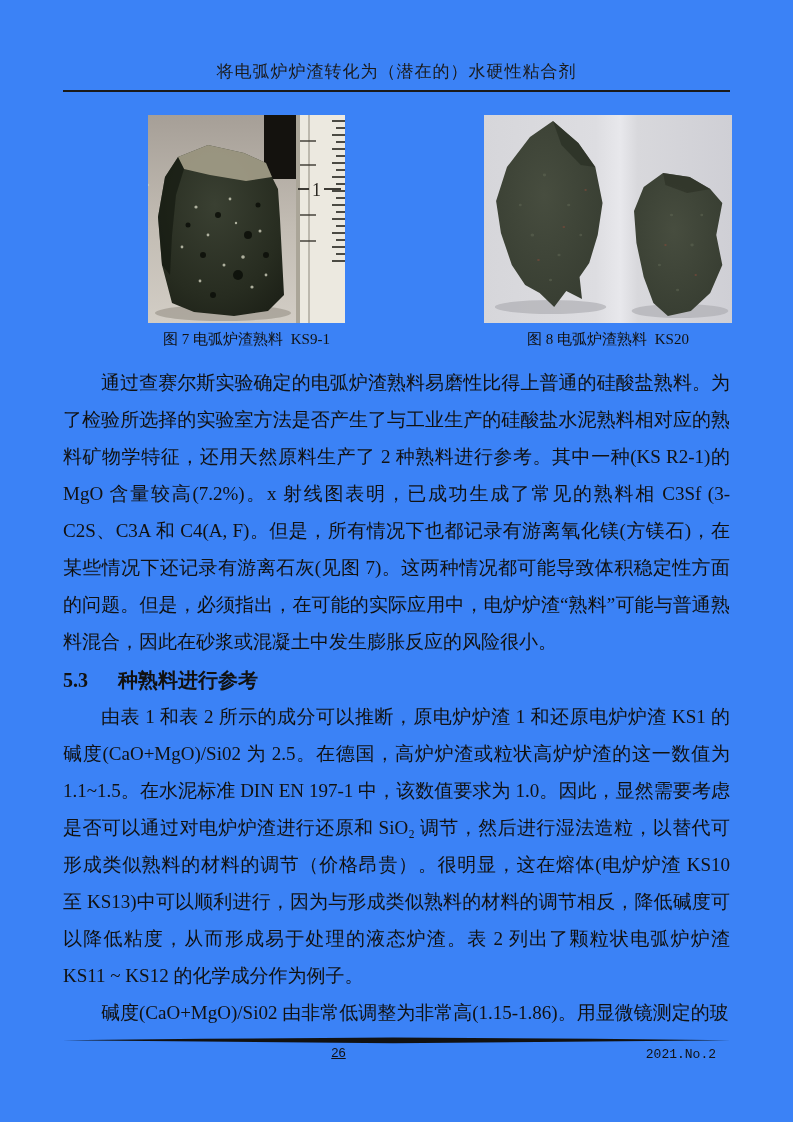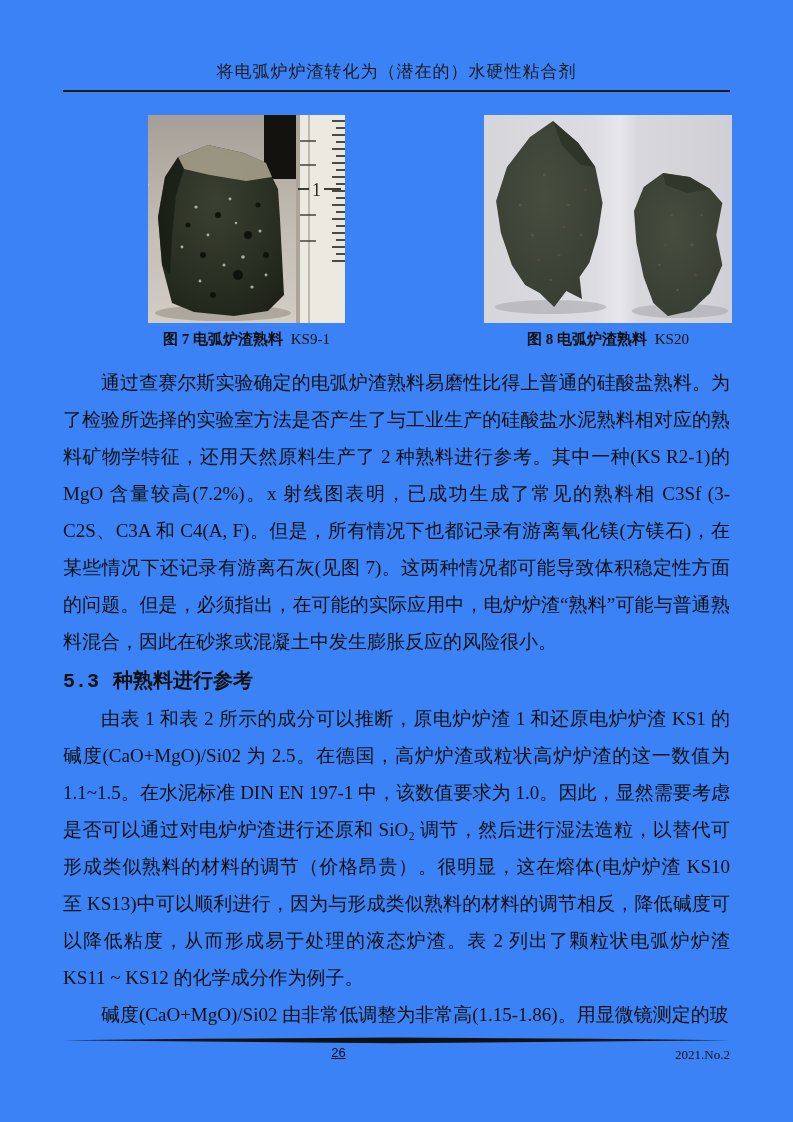--- a/index.html
+++ b/index.html
@@ -25,51 +25,51 @@
     position:absolute;top:115px;left:63px;width:667px;height:245px;
   }
   figure{margin:0;padding:0;position:absolute;top:0;}
   .fig-left{left:85px;width:197px;}
   .fig-right{left:421px;width:248px;}
   .photo{width:100%;height:208px;overflow:hidden;}
   .photo svg{display:block;width:100%;height:100%;}
   figcaption{
     margin-top:7px;text-align:center;font-size:15px;white-space:nowrap;
   }
-  .cap-zh{font-weight:700;}
+  .cap-zh{font-weight:400;}
   .cap-code{font-weight:400;margin-left:4px;}
   
   .bodytext{
     position:absolute;top:364px;left:63px;width:667px;
     font-size:19px;line-height:37px;text-align:justify;
   }
   .bodytext p{
     margin:0;text-indent:2em;
   }
   .section-heading{
     margin:2px 0 0 0;
     font-size:20px;font-weight:700;line-height:36px;
     text-indent:0;
   }
-  .section-heading .sec-num{margin-right:14px;font-family:Liberation Mono, monospace;}
+  .section-heading .sec-num{margin-right:30px;}
   
   .footer{
     position:absolute;left:63px;bottom:55px;width:667px;height:30px;
   }
   .footer-rule{display:block;width:667px;height:7px;}
   .footer-row{position:relative;width:100%;height:20px;font-size:13px;}
   .page-number{
     position:absolute;left:0;right:0;top:1px;text-align:center;
     transform:translateX(-58px);
     font-family:"Liberation Sans","DejaVu Sans",sans-serif;
     text-decoration:underline;
   }
   .issue{
-    position:absolute;right:0;top:3px;
-    font-family:Liberation Serif, serif;
+    position:absolute;right:14px;top:3px;
+    font-family:Liberation Mono, monospace;
   }
 </style>
 </head>
 <body>
 
 <div class="page">
 
   <div class="hdr-title">将电弧炉炉渣转化为（潜在的）水硬性粘合剂</div>
   <div class="hdr-rule"></div>
 

